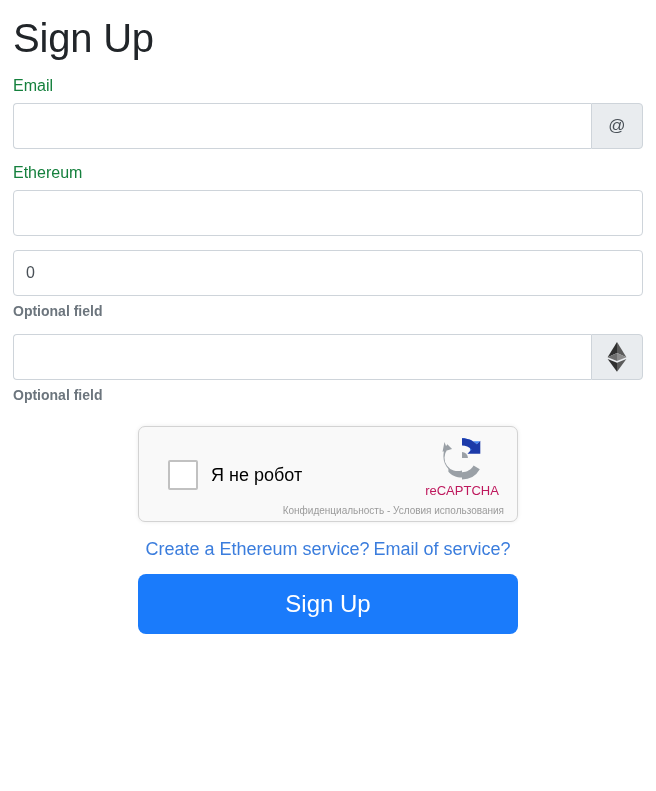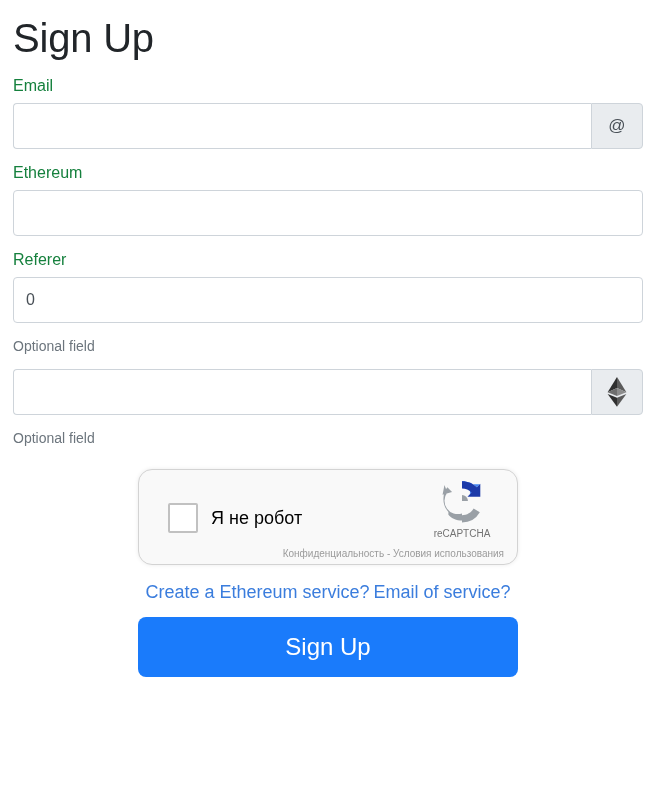--- a/index.html
+++ b/index.html
@@ -87,36 +87,37 @@
     justify-content: center;
     color: #495057;
     font-size: 17px;
   }
 
   .help-text {
     display: block;
     font-size: 14px;
     line-height: 18px;
     color: #6c757d;
-    margin-top: 14px;
+    margin-top: 6px;
+    font-weight: bold;
   }
 
   
   .captcha-wrap {
     margin-top: 22px;
     display: flex;
     justify-content: center;
   }
   .recaptcha-box {
     width: 380px;
     height: 96px;
     box-sizing: border-box;
     background: #f9f9f9;
     border: 1px solid #d3d3d3;
-    border-radius: 14px;
+    border-radius: 7px;
     position: relative;
     box-shadow: 0 0 4px rgba(0,0,0,0.08);
   }
   .rc-checkbox {
     position: absolute;
     left: 29px;
     top: 33px;
     width: 30px;
     height: 30px;
     box-sizing: border-box;
@@ -141,23 +142,23 @@
     text-align: center;
   }
   .rc-logo {
     width: 46px;
     height: 46px;
     margin: 0 auto;
     display: block;
   }
   .rc-brandname {
     display: block;
-    font-size: 10px;
+    font-size: 13px;
     line-height: 15px;
-    color: #737373;
+    color: #be185d;
     font-family: "Liberation Sans", sans-serif;
     margin-top: 1px;
   }
   .rc-footer {
     position: absolute;
     right: 13px;
     bottom: 4px;
     font-size: 10px;
     line-height: 12px;
     color: #9b9b9b;
@@ -216,21 +217,20 @@
   </div>
 
   <div class="field-group">
     <label class="field-label">Ethereum</label>
     <div class="input-row">
       <input class="form-control" type="password" value="" style="">
     </div>
   </div>
 
   <div class="field-group">
-    <label class="field-label">Referer</label>
     <div class="input-row">
       <input class="form-control" type="text" value="0" style="">
     </div>
     <span class="help-text">Optional field</span>
   </div>
 
   <div class="field-group">
     <div class="input-row has-addon">
       <input class="form-control" type="text" value="" style="">
       <span class="input-addon">

